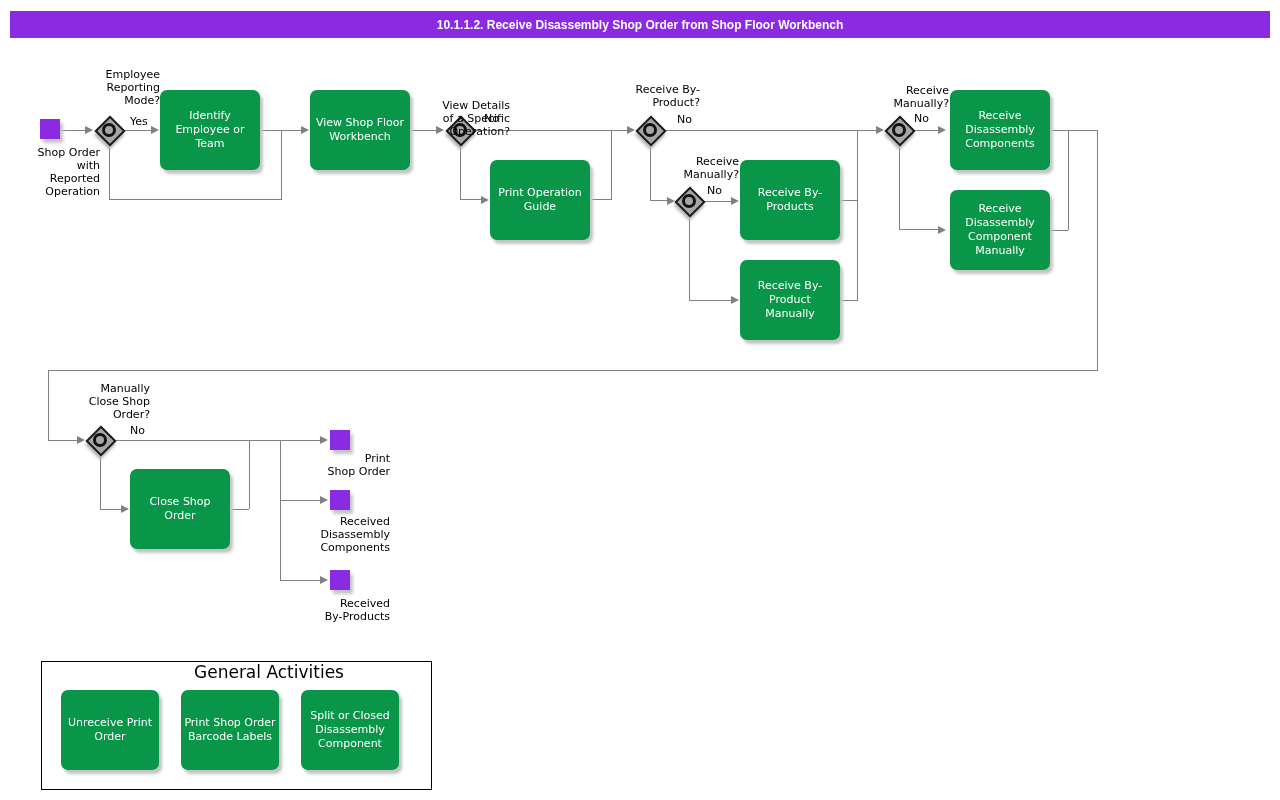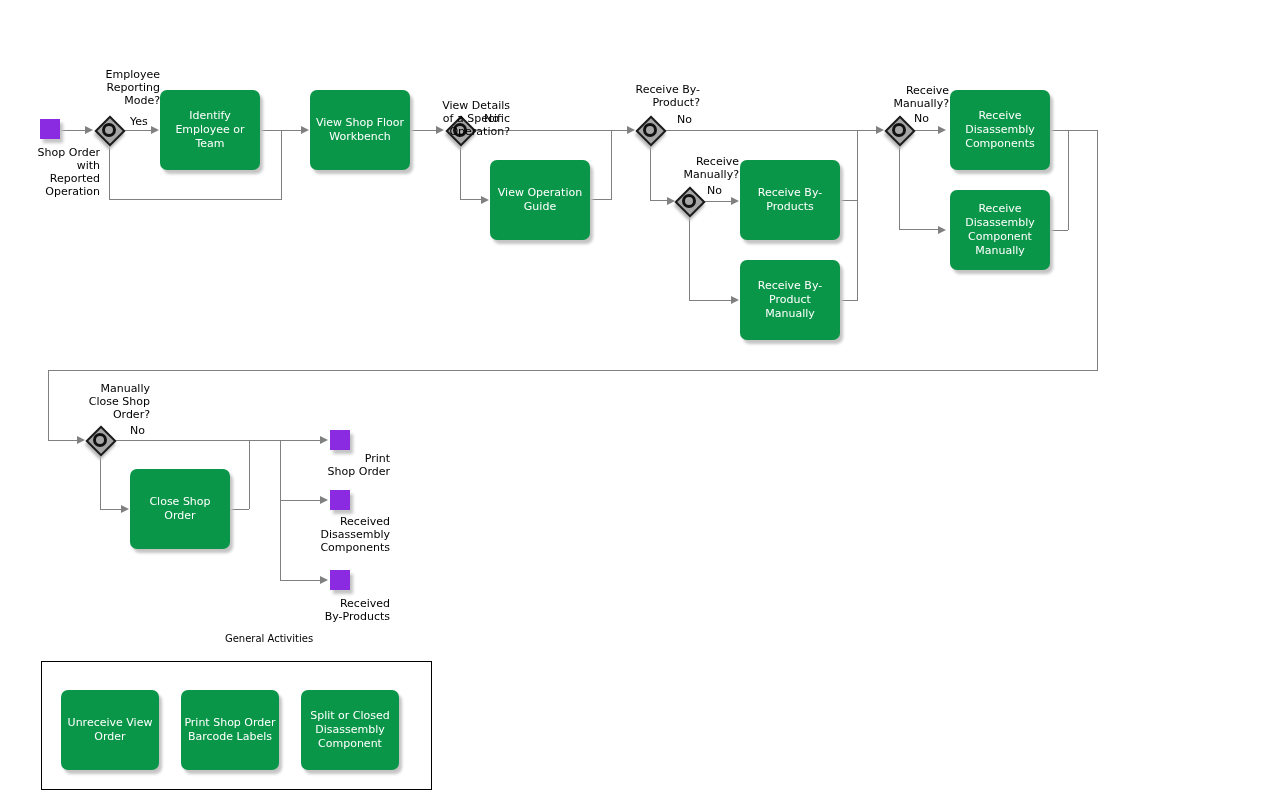--- a/index.html
+++ b/index.html
@@ -20,28 +20,29 @@
   .dshape{position:absolute;left:4px;top:4px;width:18px;height:18px;background:#a6a6a6;
           border:2px solid #1a1a1a;transform:rotate(45deg);box-shadow:2px 3px 3px #b5b5b5;}
   .dring{position:absolute;left:7px;top:7px;width:8px;height:8px;border:3px solid #111;
          border-radius:50%;}
   .hl{position:absolute;height:1px;background:#808080;}
   .vl{position:absolute;width:1px;background:#808080;}
   .arr{position:absolute;width:0;height:0;border-top:4px solid transparent;
        border-bottom:4px solid transparent;border-left:8px solid #808080;}
   .gabox{position:absolute;left:41px;top:661px;width:391px;height:129px;border:1px solid #000;
          background:#fff;box-sizing:border-box;}
-  .gatitle{position:absolute;left:41px;top:633px;width:456px;text-align:center;font-size:10px;color:#000;}
+  .gatitle{position:absolute;left:41px;top:662px;width:456px;text-align:center;font-size:17px;color:#000;}
   .gact{width:98px;}
 </style>
 </head>
 <body>
 
 <div class="canvas">
 
+  <div class="titlebar">10.1.1.2. Receive Disassembly Shop Order from Shop Floor Workbench</div>
 
   <div id="wires">
       <div class="hl" style="left: 60px; top: 130px; width: 25px;"></div>
       <div class="hl" style="left: 123px; top: 130px; width: 28px;"></div>
       <div class="vl" style="left: 109px; top: 144px; height: 56px;"></div>
       <div class="hl" style="left: 109px; top: 199px; width: 173px;"></div>
       <div class="vl" style="left: 281px; top: 131px; height: 68px;"></div>
       <div class="hl" style="left: 261px; top: 130px; width: 40px;"></div>
       <div class="hl" style="left: 410px; top: 130px; width: 26px;"></div>
       <div class="vl" style="left: 460px; top: 144px; height: 56px;"></div>
@@ -118,21 +119,21 @@
 
   <div class="dia" style="left:446px;top:116px;">
     <div class="dshape"></div>
     <div class="dring"></div>
   </div>
   <div class="lbl" style="left:410px;top:68px;margin-top:31px;">View Details
 of a Specific
 Operation?</div>
   <div class="tag" style="left:484px;top:112px;">No</div>
 
-  <div class="act" style="left:490px;top:160px;">View Operation
+  <div class="act" style="left:490px;top:160px;">Print Operation
 Guide</div>
 
   <div class="dia" style="left:636px;top:116px;">
     <div class="dshape"></div>
     <div class="dring"></div>
   </div>
   <div class="lbl" style="left:600px;top:83px;">Receive By-
 Product?</div>
   <div class="tag" style="left:677px;top:113px;">No</div>
 
@@ -186,21 +187,21 @@
   <div class="lbl" style="left:290px;top:515px;">Received
 Disassembly
 Components</div>
 
   <div class="evt" style="left:330px;top:570px;"></div>
   <div class="lbl" style="left:290px;top:597px;">Received
 By-Products</div>
 
   <div class="gabox"></div>
   <div class="gatitle">General Activities</div>
-  <div class="act gact" style="left:61px;top:690px;">Unreceive View
+  <div class="act gact" style="left:61px;top:690px;">Unreceive Print
 Order</div>
   <div class="act gact" style="left:181px;top:690px;">Print Shop Order
 Barcode Labels</div>
   <div class="act gact" style="left:301px;top:690px;">Split or Closed
 Disassembly
 Component</div>
 
 </div>
 
 </body></html>

